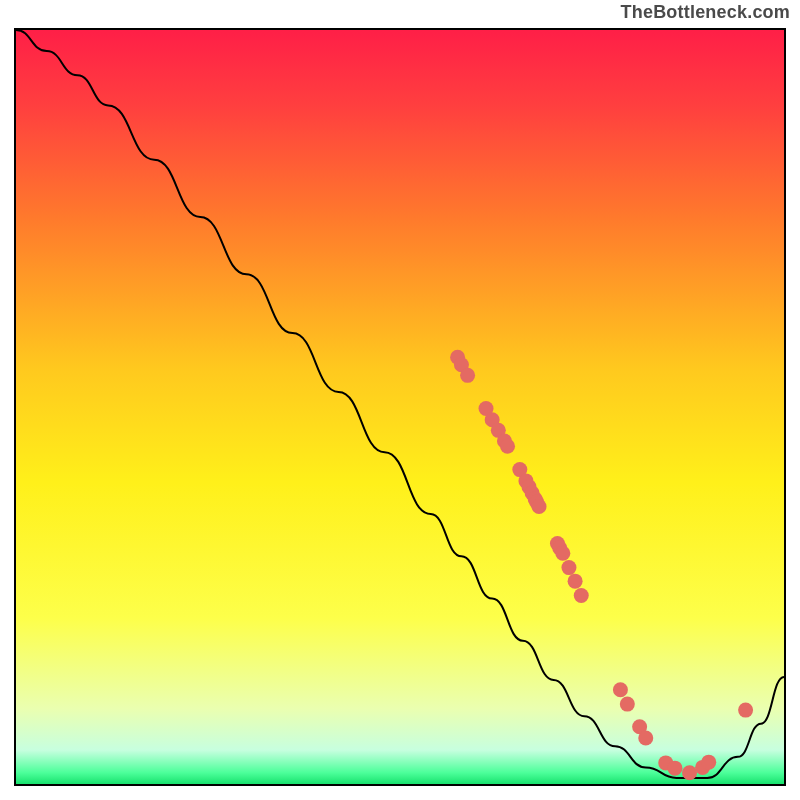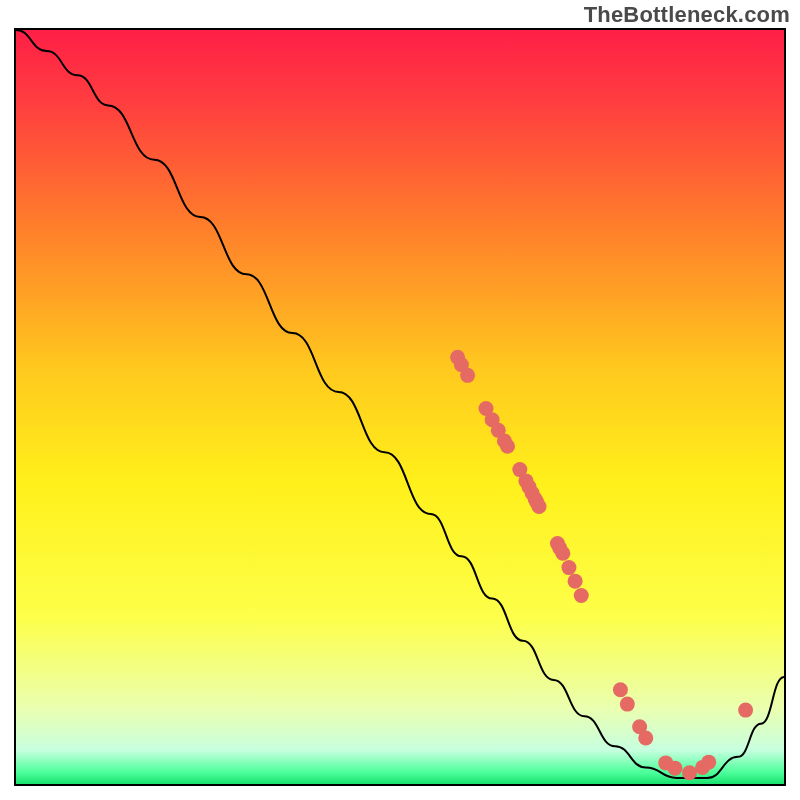--- a/index.html
+++ b/index.html
@@ -12,21 +12,21 @@
   }
   .wrap {
     position: relative;
     width: 800px;
     height: 800px;
   }
   .watermark {
     position: absolute;
     top: 2px;
     right: 10px;
-    font-size: 22px;
+    font-size: 18px;
     font-weight: 600;
     color: #4a4a4a;
     letter-spacing: 0.2px;
   }
   .frame {
     position: absolute;
     left: 14px;
     top: 28px;
     width: 772px;
     height: 758px;

